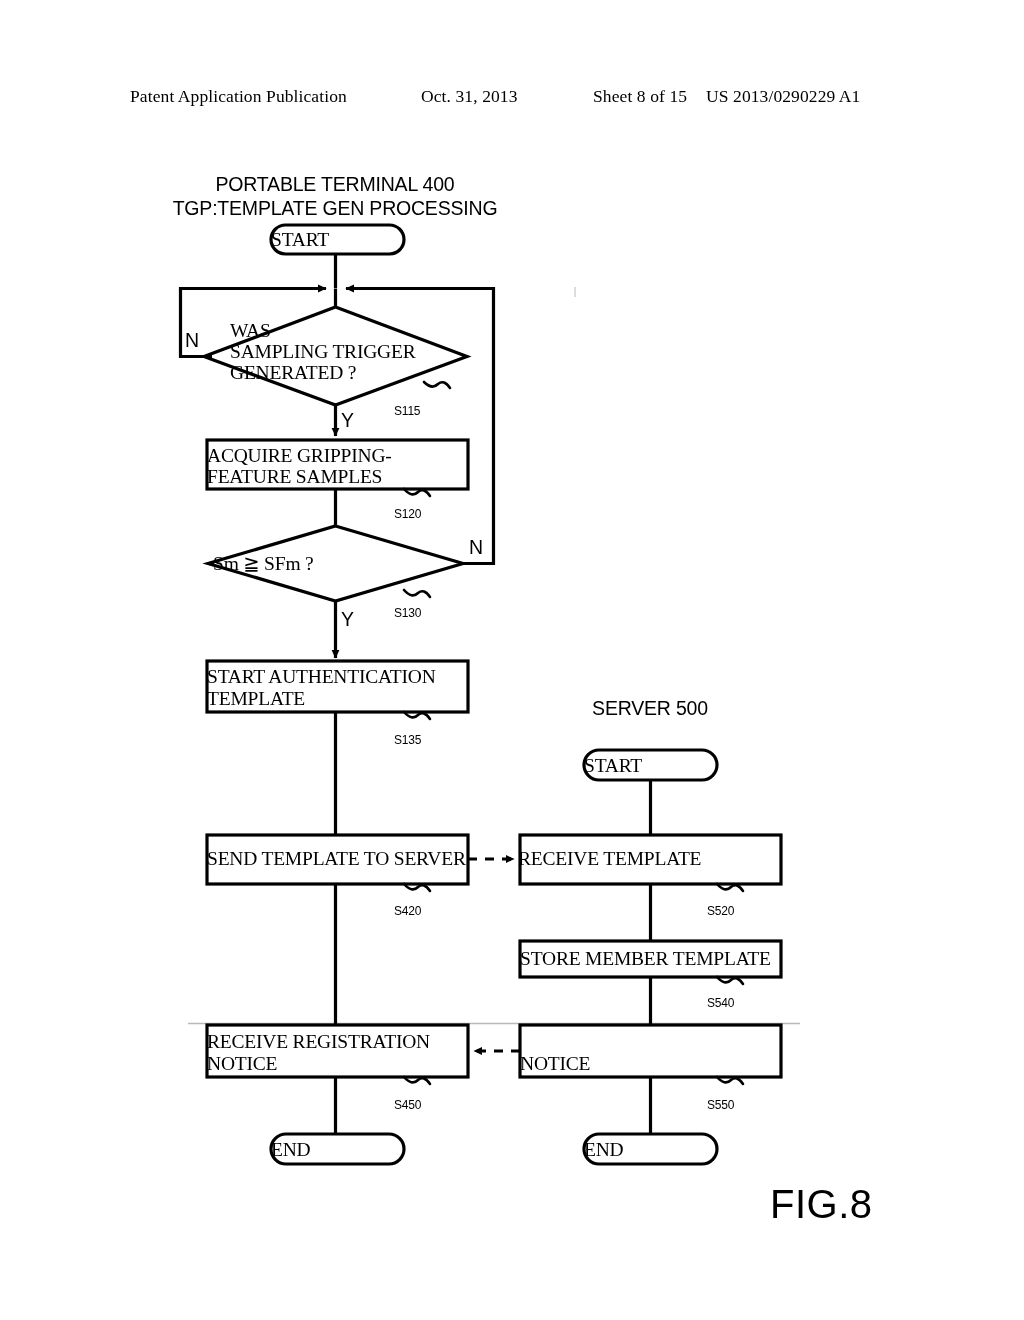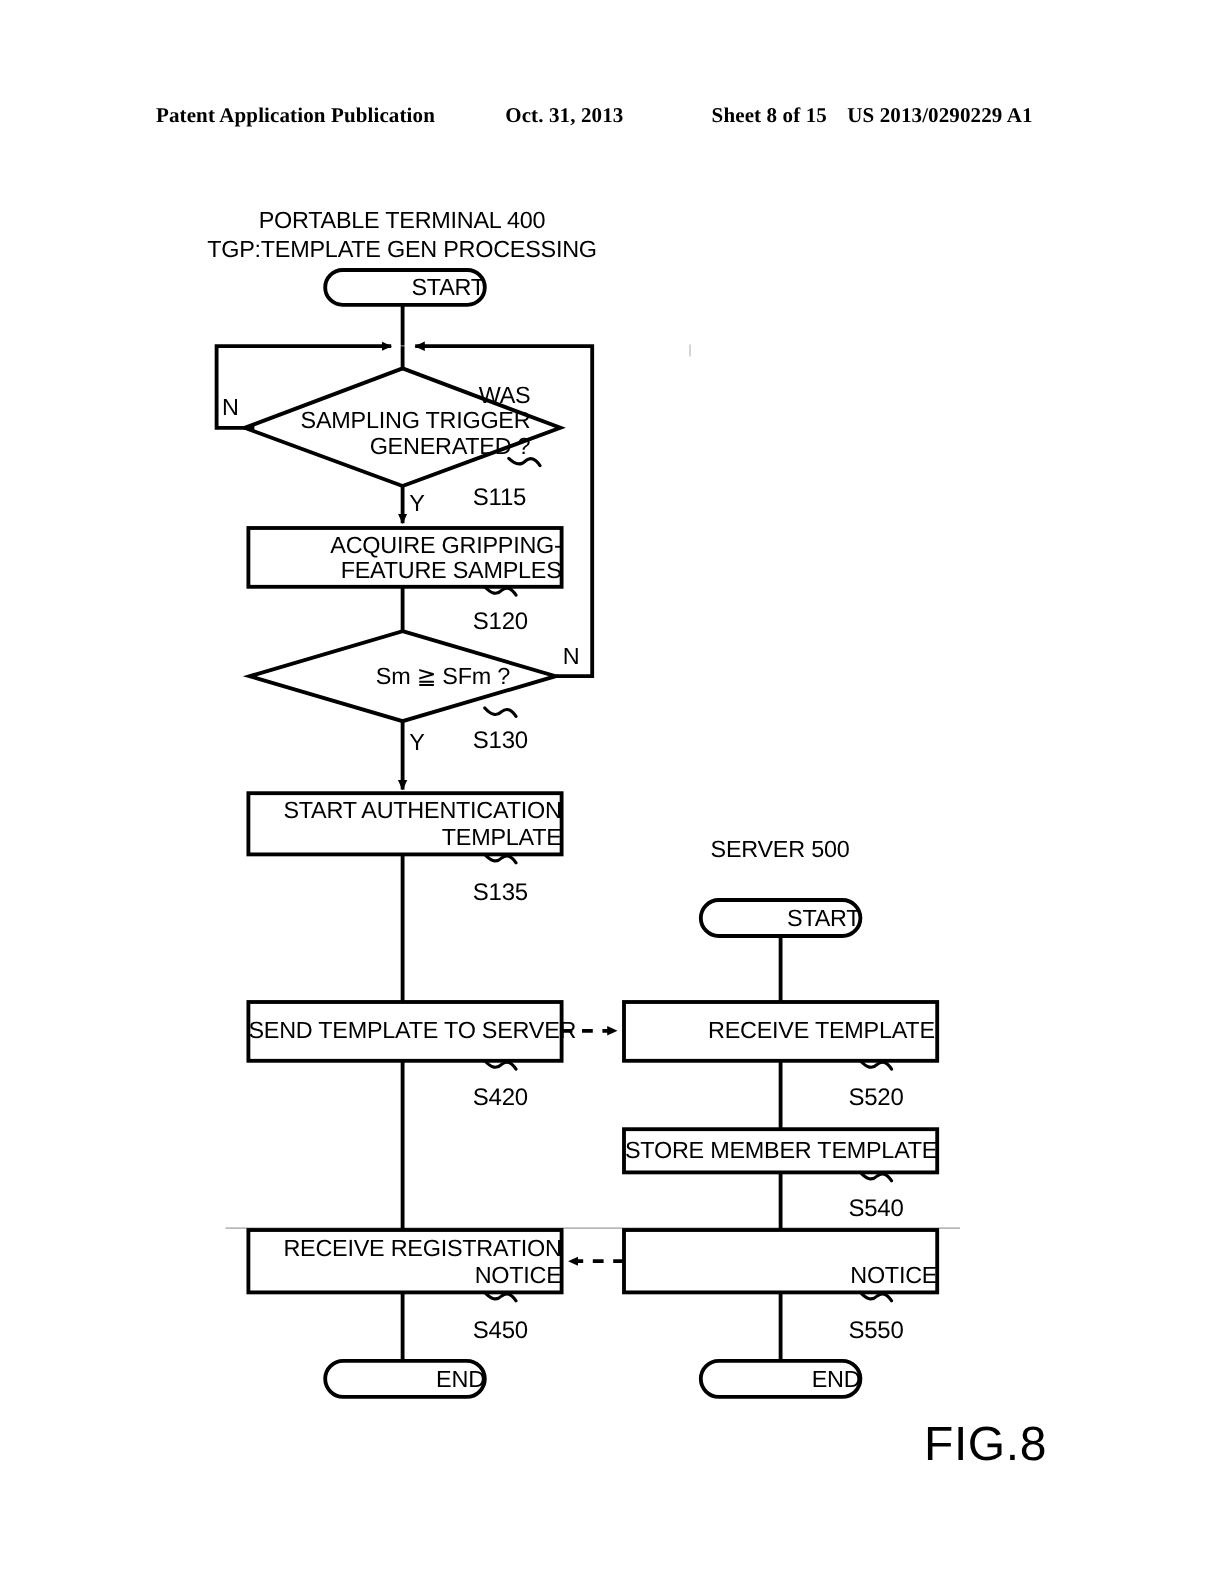--- a/index.html
+++ b/index.html
@@ -17,21 +17,21 @@
   }
 
   
   #pub-header {
     position: absolute;
     left: 0;
     top: 86px;
     width: 992px;
     height: 26px;
     font-family: "Liberation Serif", serif;
-    font-weight: bold;
+    font-weight: normal;
     font-size: 17.5px;
     letter-spacing: 0.1px;
     white-space: nowrap;
   }
   #pub-header .hseg { position: absolute; top: 0; }
   #pub-header .h1 { left: 130px; }
   #pub-header .h2 { left: 421px; }
   #pub-header .h3 { left: 552px; margin-left: 41px; }
   #pub-header .h4 { left: 706px; }
 
@@ -46,42 +46,42 @@
   }
   #figure svg {
     position: absolute;
     left: 0;
     top: 0;
   }
 
   
   .lbl {
     position: absolute;
-    font-family: Liberation Sans, sans-serif;
+    font-family: Liberation Serif, serif;
     font-size: 19.5px;
     line-height: 22.5px;
     letter-spacing: -0.2px;
-    text-align: right;
+    text-align: left;
     white-space: pre;
     color: #000;
   }
   .lbl.tight { line-height: 21.5px; }
   .hdr-lbl {
     position: absolute;
     font-family: "Liberation Sans", sans-serif;
     font-size: 19.5px;
     line-height: 24px;
     letter-spacing: -0.2px;
     text-align: center;
     white-space: pre;
   }
   .step {
     position: absolute;
     font-family: "Liberation Sans", sans-serif;
-    font-size: 20px;
+    font-size: 12px;
     letter-spacing: -0.2px;
     white-space: pre;
   }
   .yn {
     position: absolute;
     font-family: "Liberation Sans", sans-serif;
     font-size: 19.5px;
     white-space: pre;
   }
   #fig-caption {

